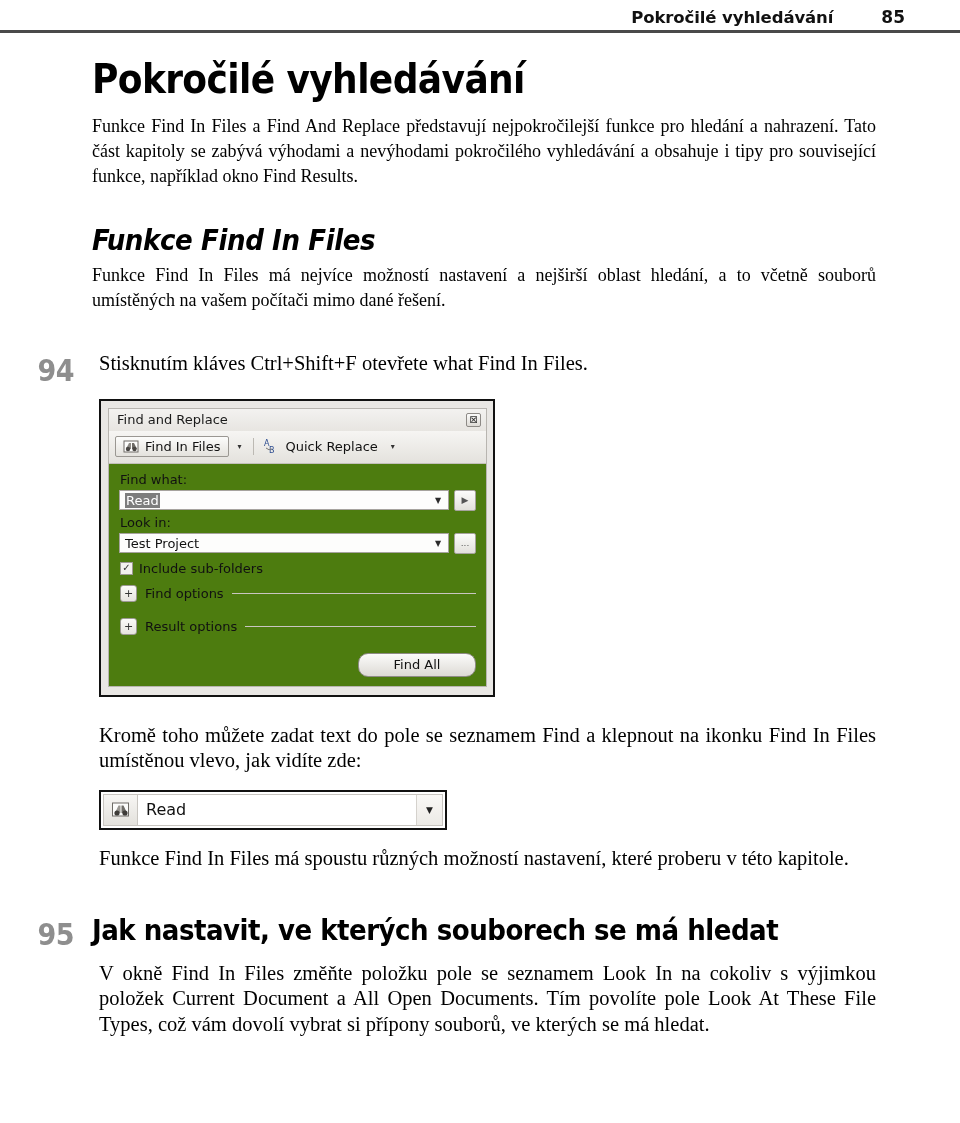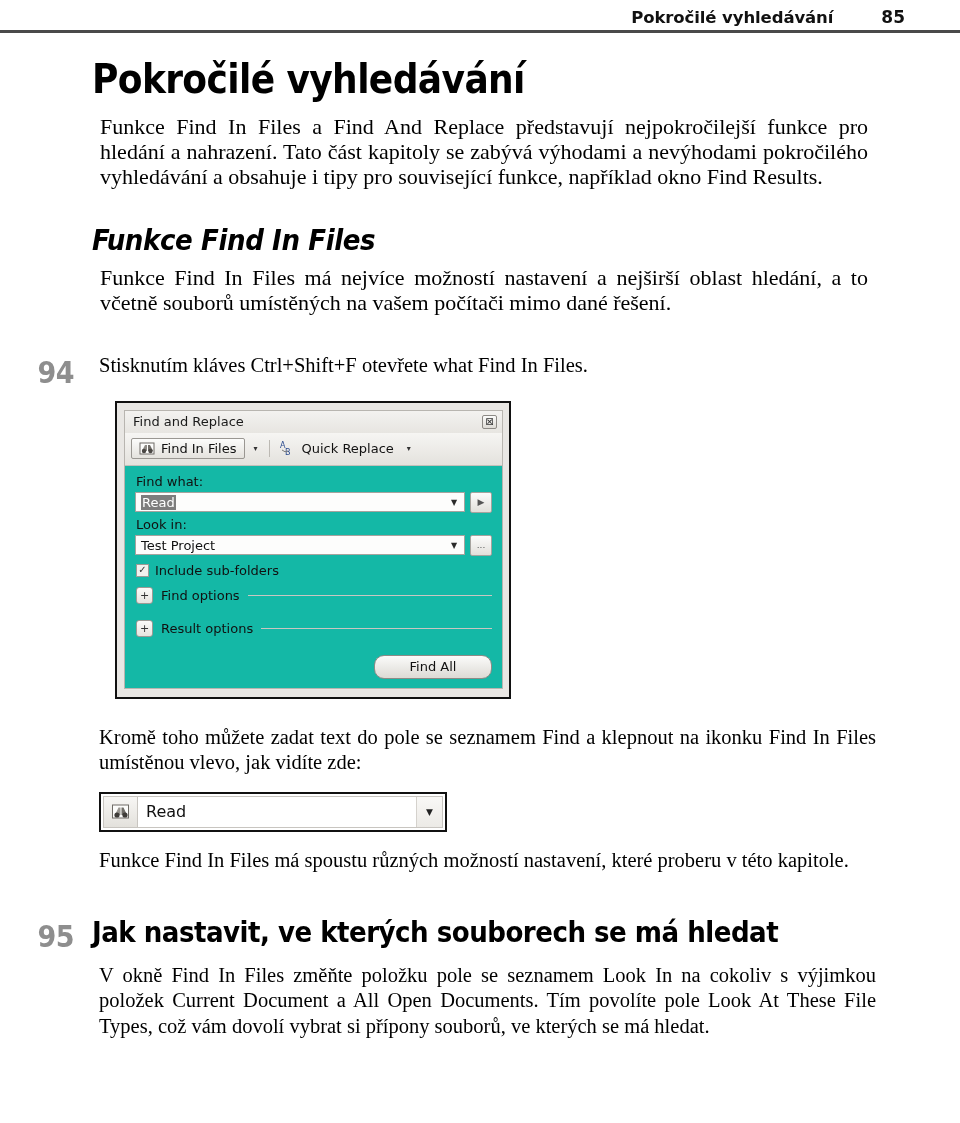--- a/index.html
+++ b/index.html
@@ -60,23 +60,23 @@
     font-weight: bold;
     font-size: 40px;
     line-height: 1.05;
     letter-spacing: -0.6px;
     margin: 0 0 14px 0;
     color: #000;
   }
 
   p.body-text {
     font-family: "Liberation Serif", serif;
-    font-size: 22px;
+    font-size: 18px;
     line-height: 25px;
-    margin: 8px;
+    margin: 0;
     text-align: justify;
     color: #000;
   }
 
   h2.section-title {
     font-family: "DejaVu Sans Condensed", "DejaVu Sans", sans-serif;
     font-style: italic;
     font-weight: bold;
     font-size: 29px;
     letter-spacing: -0.4px;
@@ -118,21 +118,21 @@
     font-family: "Liberation Serif", serif;
     font-size: 20.5px;
     line-height: 25.5px;
     margin: 0;
     text-align: justify;
   }
 
   
   .figure-dialog {
     margin-top: 22px;
-    margin-left: 16px;
+    margin-left: 0px;
     width: 396px;
     border: 2px solid #111;
     background: #e9e7e4;
     padding: 7px 6px 8px 7px;
     font-family: "DejaVu Sans", sans-serif;
   }
   .dlg-inner {
     background: #efedea;
     border: 1px solid #b8b5b0;
   }
@@ -203,21 +203,21 @@
     position: relative;
   }
   .icon-ab {
     width: 17px; height: 15px;
     display: inline-block;
     position: relative;
     font-size: 9px;
   }
 
   .dlg-body {
-    background: #14b8a6;
+    background: #4d7c0f;
     padding: 6px 10px 9px 10px;
   }
   .fld-label {
     font-size: 13px;
     color: #111;
     margin: 2px 0 3px 1px;
   }
   .fld-row {
     display: flex;
     align-items: center;

